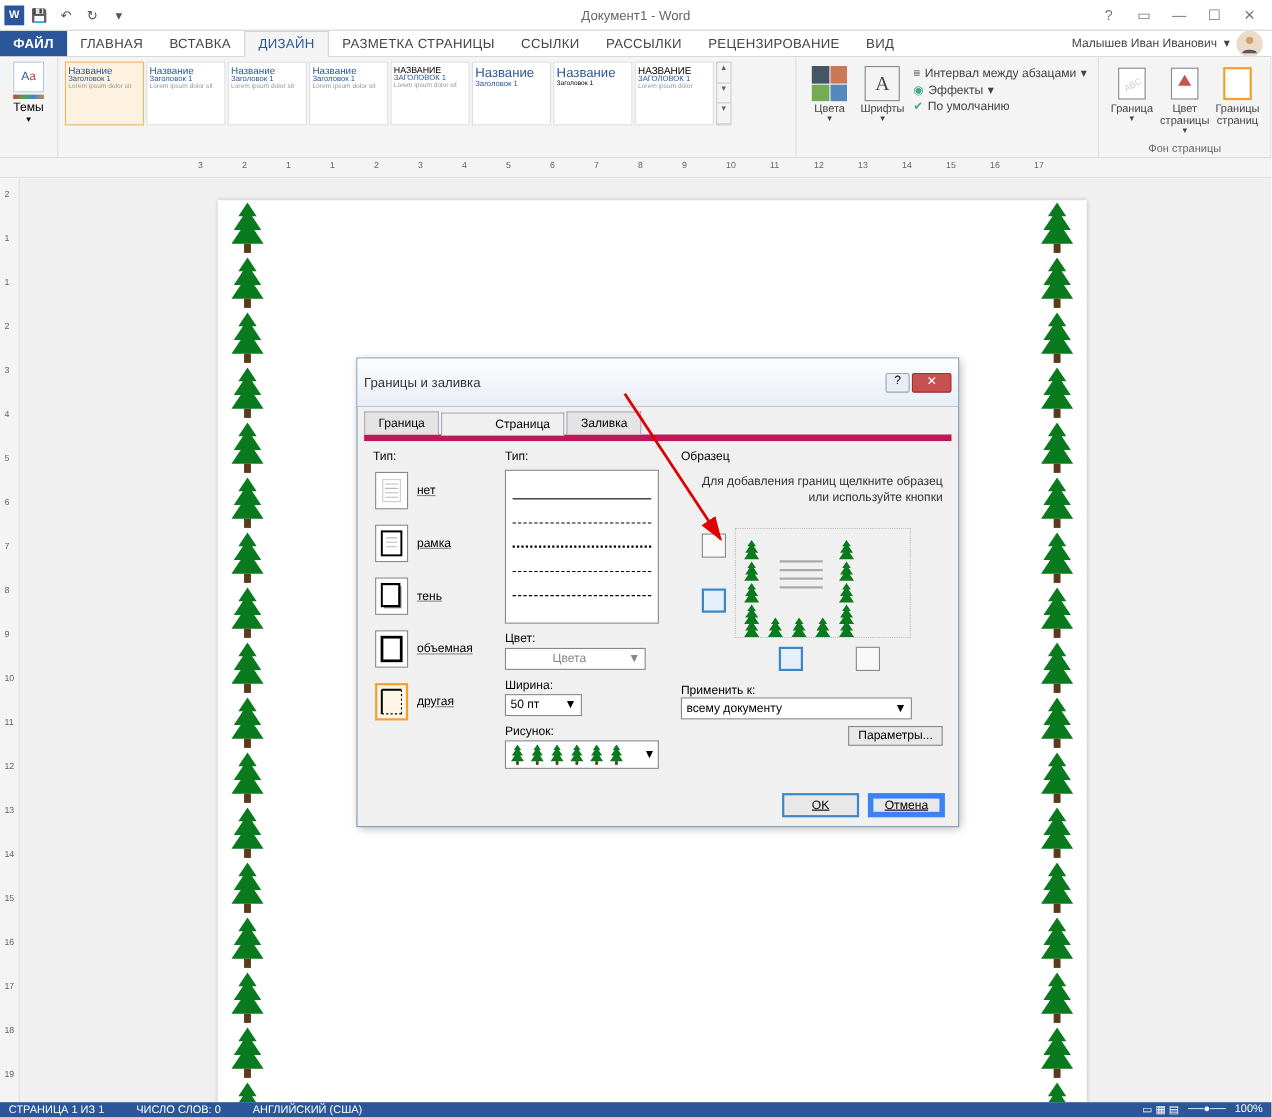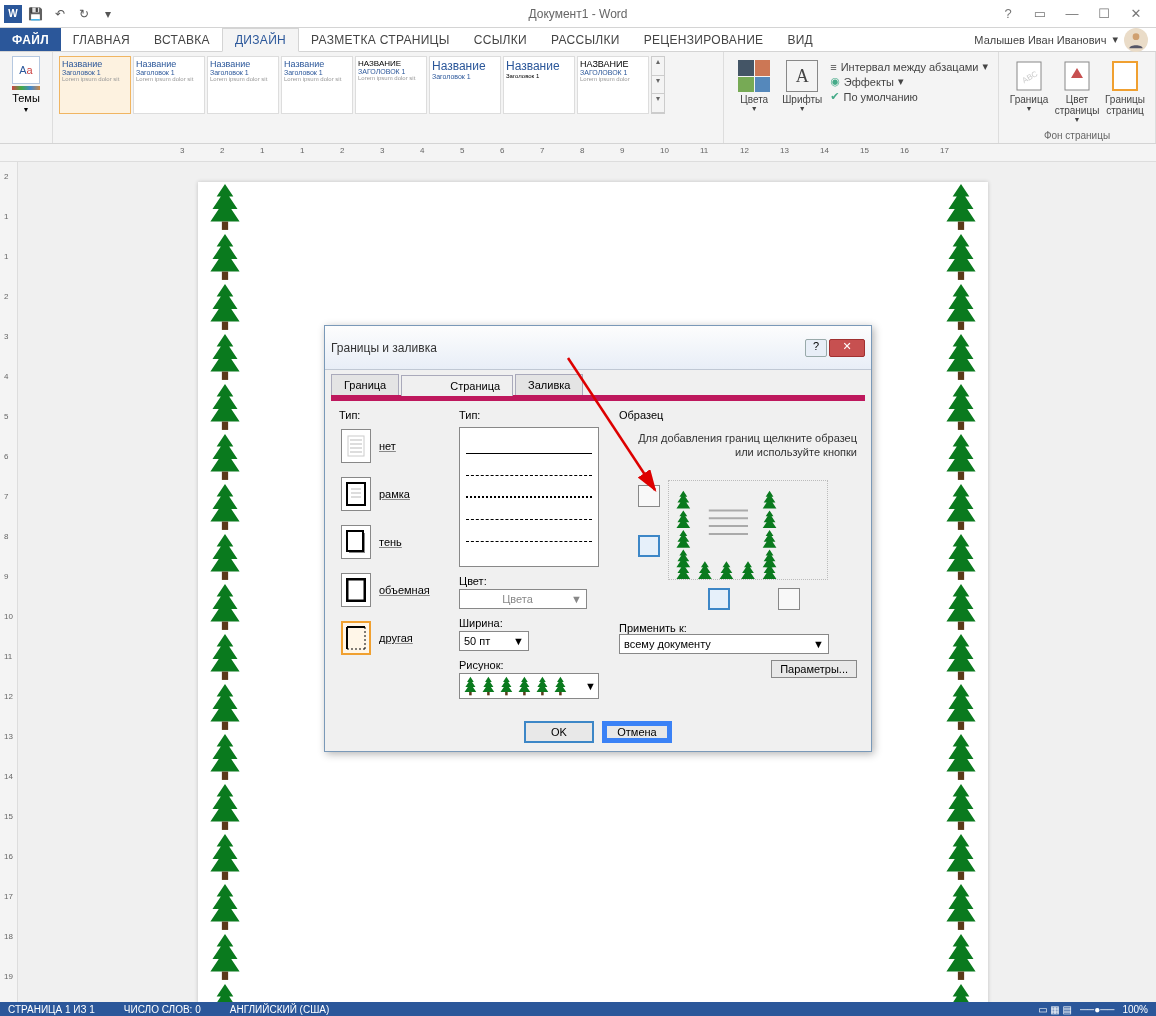--- a/index.html
+++ b/index.html
@@ -83,21 +83,21 @@
 .combo.small { width: 70px; }
 .art-box { width: 140px; height: 26px; border: 1px solid #888; background: #fff; display: flex; align-items: center; justify-content: space-between; padding: 0 2px; }
 .preview-col { flex: 1; }
 .preview-text { text-align: right; font-size: 11px; color: #333; line-height: 1.3; margin: 4px 0 10px; }
 .preview-box { position: relative; width: 200px; height: 140px; margin: 0 auto; }
 .edge-btn { position: absolute; width: 22px; height: 22px; border: 1px solid #888; background: #f8f8f8; }
 .edge-btn.active { border: 2px solid #3d87c7; background: #e6f0fa; }
 .preview-inner { position: absolute; left: 30px; top: 10px; right: 10px; bottom: 30px; border: 1px dotted #bbb; }
 .apply-row { margin-top: 12px; }
 .params-btn { float: right; margin-top: 6px; padding: 2px 8px; border: 1px solid #888; background: #e8e8e8; font-size: 11px; }
-.dialog-footer { display: flex; justify-content: center; gap: 8px; padding: 8px 12px; }
+.dialog-footer { display: flex; justify-content: flex-end; gap: 8px; padding: 8px 12px; text-decoration: underline; }
 .dlg-btn { width: 70px; height: 22px; border: 5px solid #3b82f6; background: #e8e8e8; font-size: 11px; }
 .dlg-btn.primary { border: 2px solid #3d87c7; }
 
 
 .statusbar { position: absolute; bottom: 0; left: 0; right: 0; height: 14px; background: #2b579a; color: #fff; font-size: 10px; display: flex; align-items: center; padding: 0 8px; gap: 29px; }
 .statusbar .right { margin-left: auto; display: flex; gap: 8px; }
 
 
 .arrow { position: absolute; pointer-events: none; }
 

